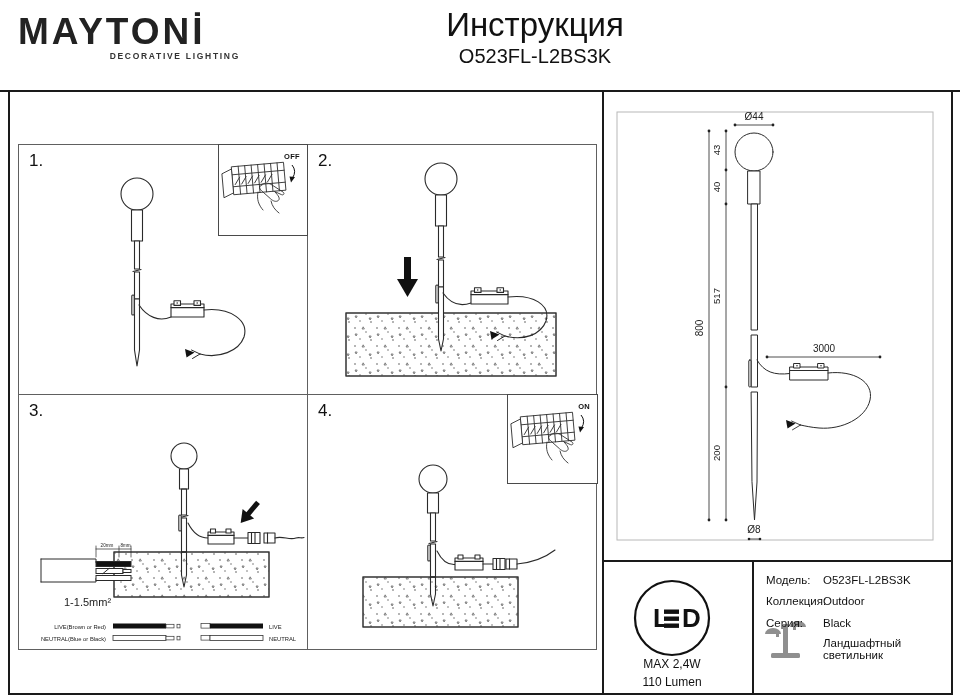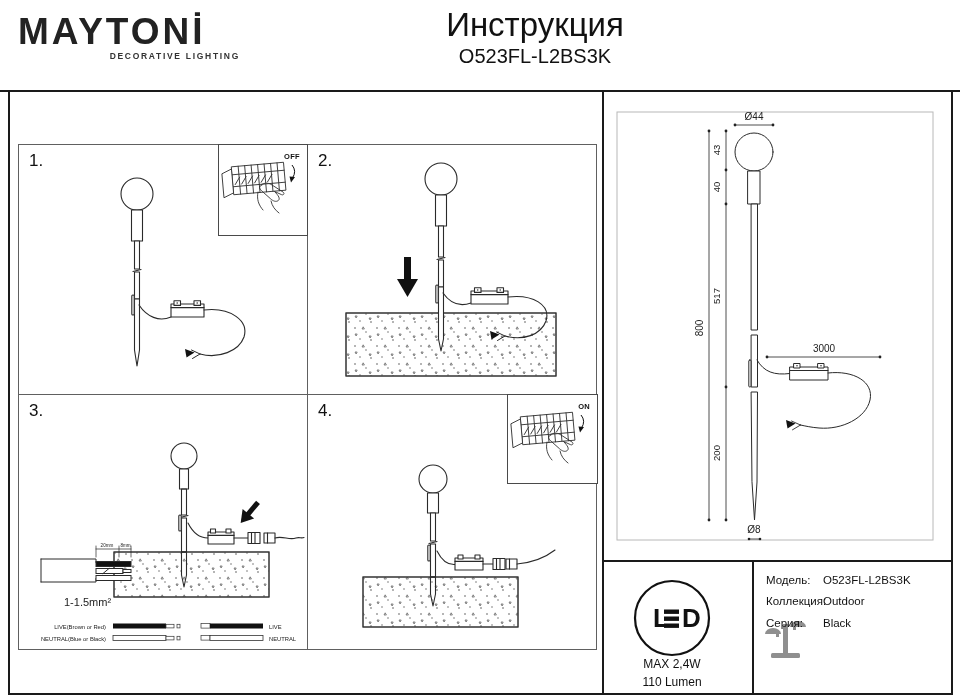--- a/index.html
+++ b/index.html
@@ -416,16 +416,17 @@
         <span class="info-value">O523FL-L2BS3K</span>
       </div>
       <div class="info-row">
         <span class="info-label">Коллекция:</span>
         <span class="info-value">Outdoor</span>
       </div>
       <div class="info-row">
         <span class="info-label">Серия:</span>
         <span class="info-value">Black</span>
       </div>
+      <div class="info-type">Ландшафтный светильник</div>
     </div>
   </div>
 
 </div>
 
 </body></html>

